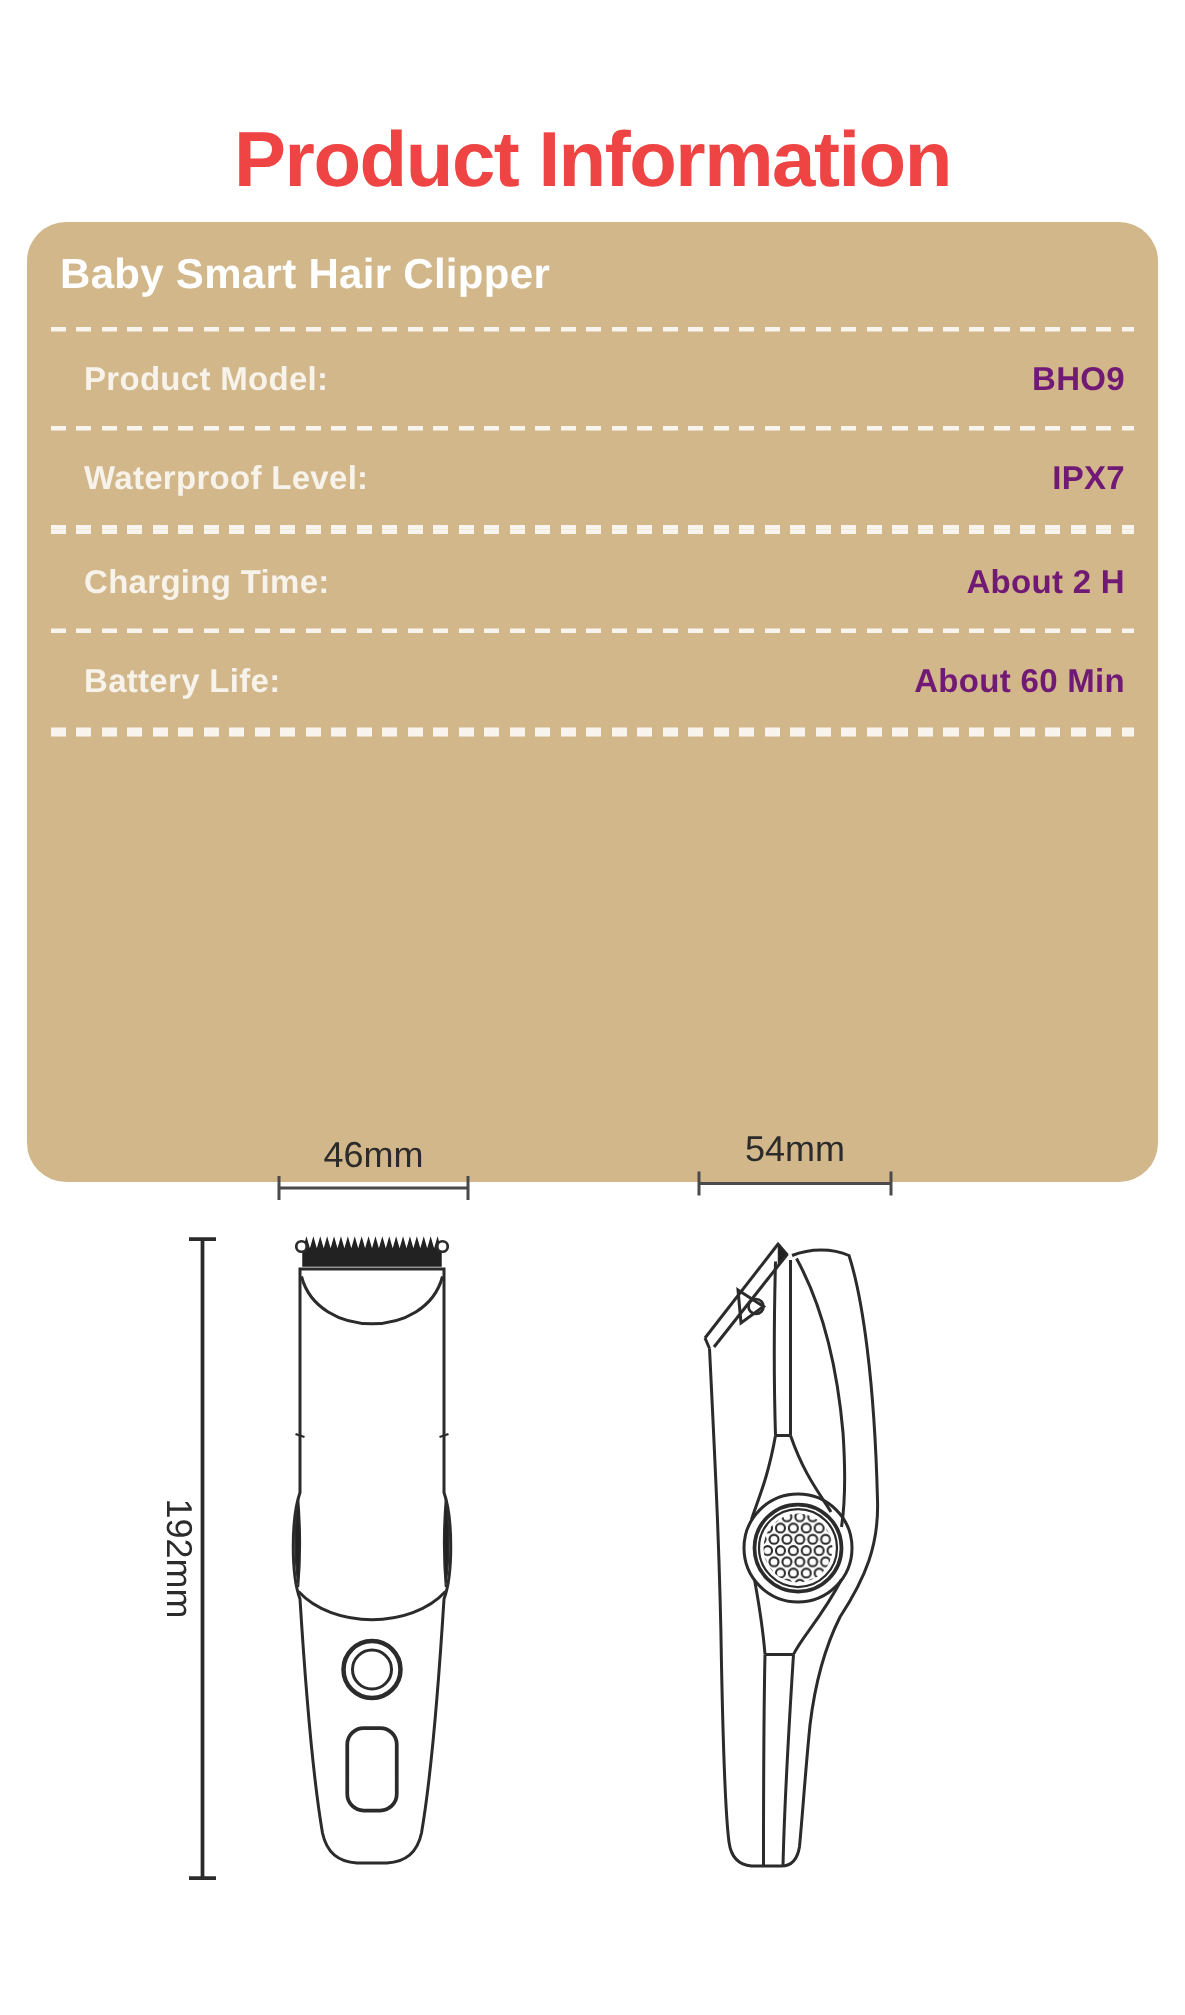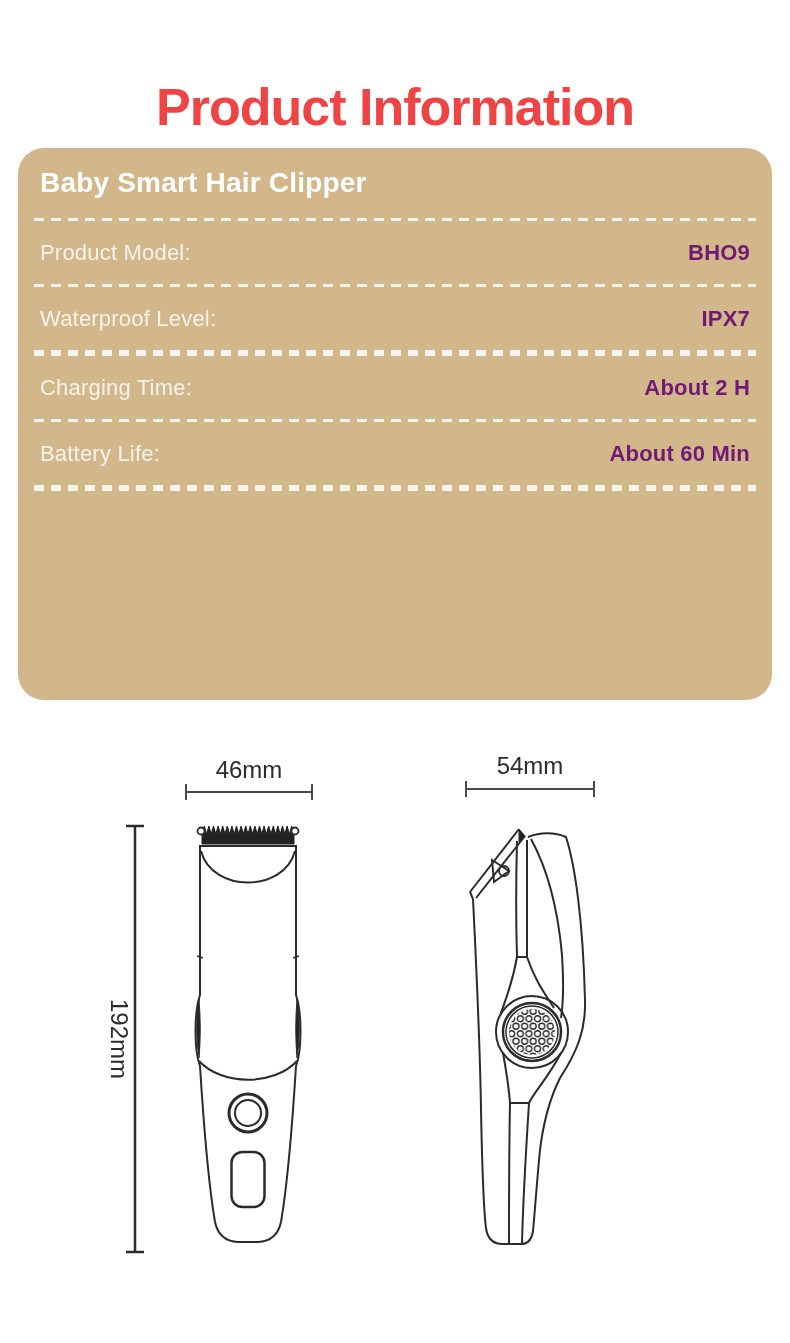--- a/index.html
+++ b/index.html
@@ -5,37 +5,37 @@
   html,body{margin:0;padding:0;}
   body{
     width:790px;height:1343px;position:relative;background:#ffffff;
     font-family:"Liberation Sans",sans-serif;overflow:hidden;
   }
   .page-title{
     position:absolute;top:44px;left:0;width:790px;text-align:center;
     font-size:52px;font-weight:700;color:#ef4444;letter-spacing:-1px;line-height:1.1;
   }
   .spec-card{
-    position:absolute;top:148px;left:18px;width:754px;height:552px;
+    position:absolute;top:148px;left:18px;width:754px;height:640px;
     background:#d2b78b;border-radius:26px;box-sizing:border-box;
     padding:0 22px;
   }
   .card-header{
     height:70px;display:flex;align-items:center;
     color:#ffffff;font-size:28px;font-weight:600;letter-spacing:0.2px;
   }
   .divider{
     height:3px;margin:0 -6px;
     background:repeating-linear-gradient(90deg,rgba(255,255,255,0.85) 0 10px,transparent 10px 17px);
   }
   .spec-row{
     height:63px;display:flex;justify-content:space-between;align-items:center;
   }
   .spec-label{
-    color:rgba(255,255,255,0.82);font-size:22px;font-weight:400;letter-spacing:0.2px;
+    color:rgba(255,255,255,0.82);font-size:22px;font-weight:700;letter-spacing:0.2px;margin-left:16px;
   }
   .spec-value{
     color:#701a75;font-size:22px;font-weight:700;letter-spacing:0.2px;
     display:flex;align-items:center;
   }
   .dc-symbol{
     display:inline-block;width:24px;height:13px;position:relative;
     margin:2px 4px 0 4px;
   }
   .dc-symbol::before{

